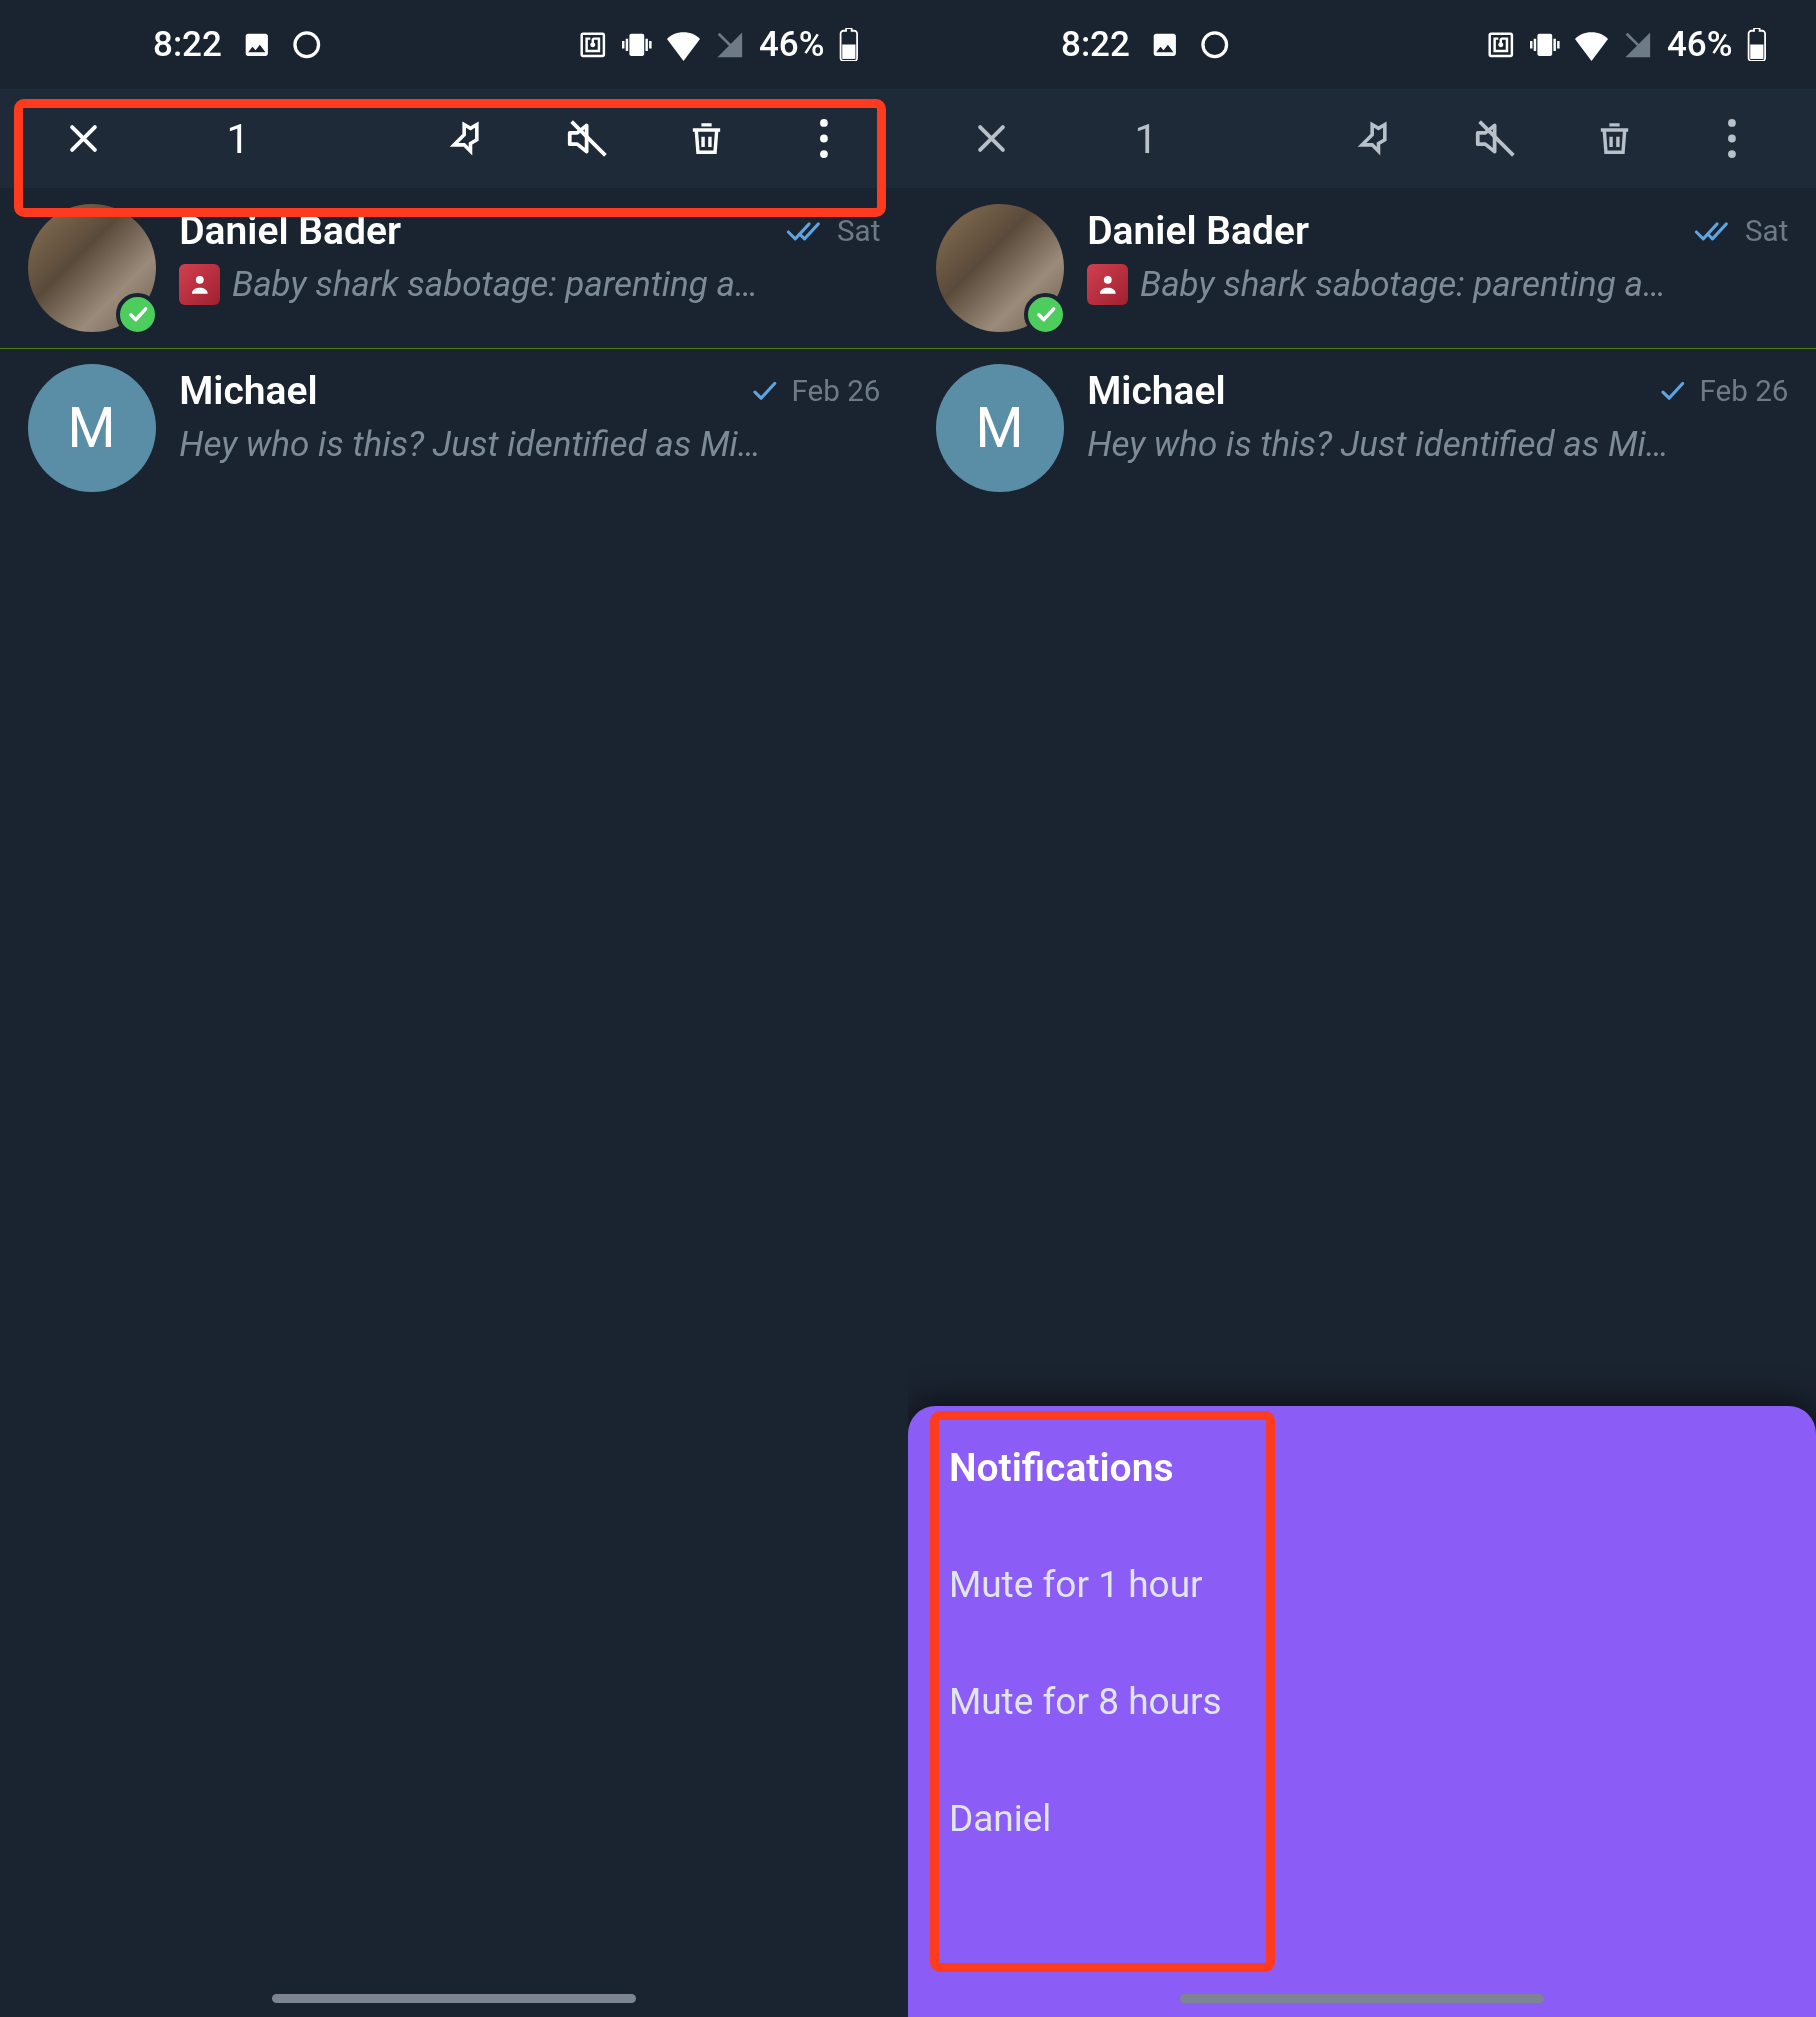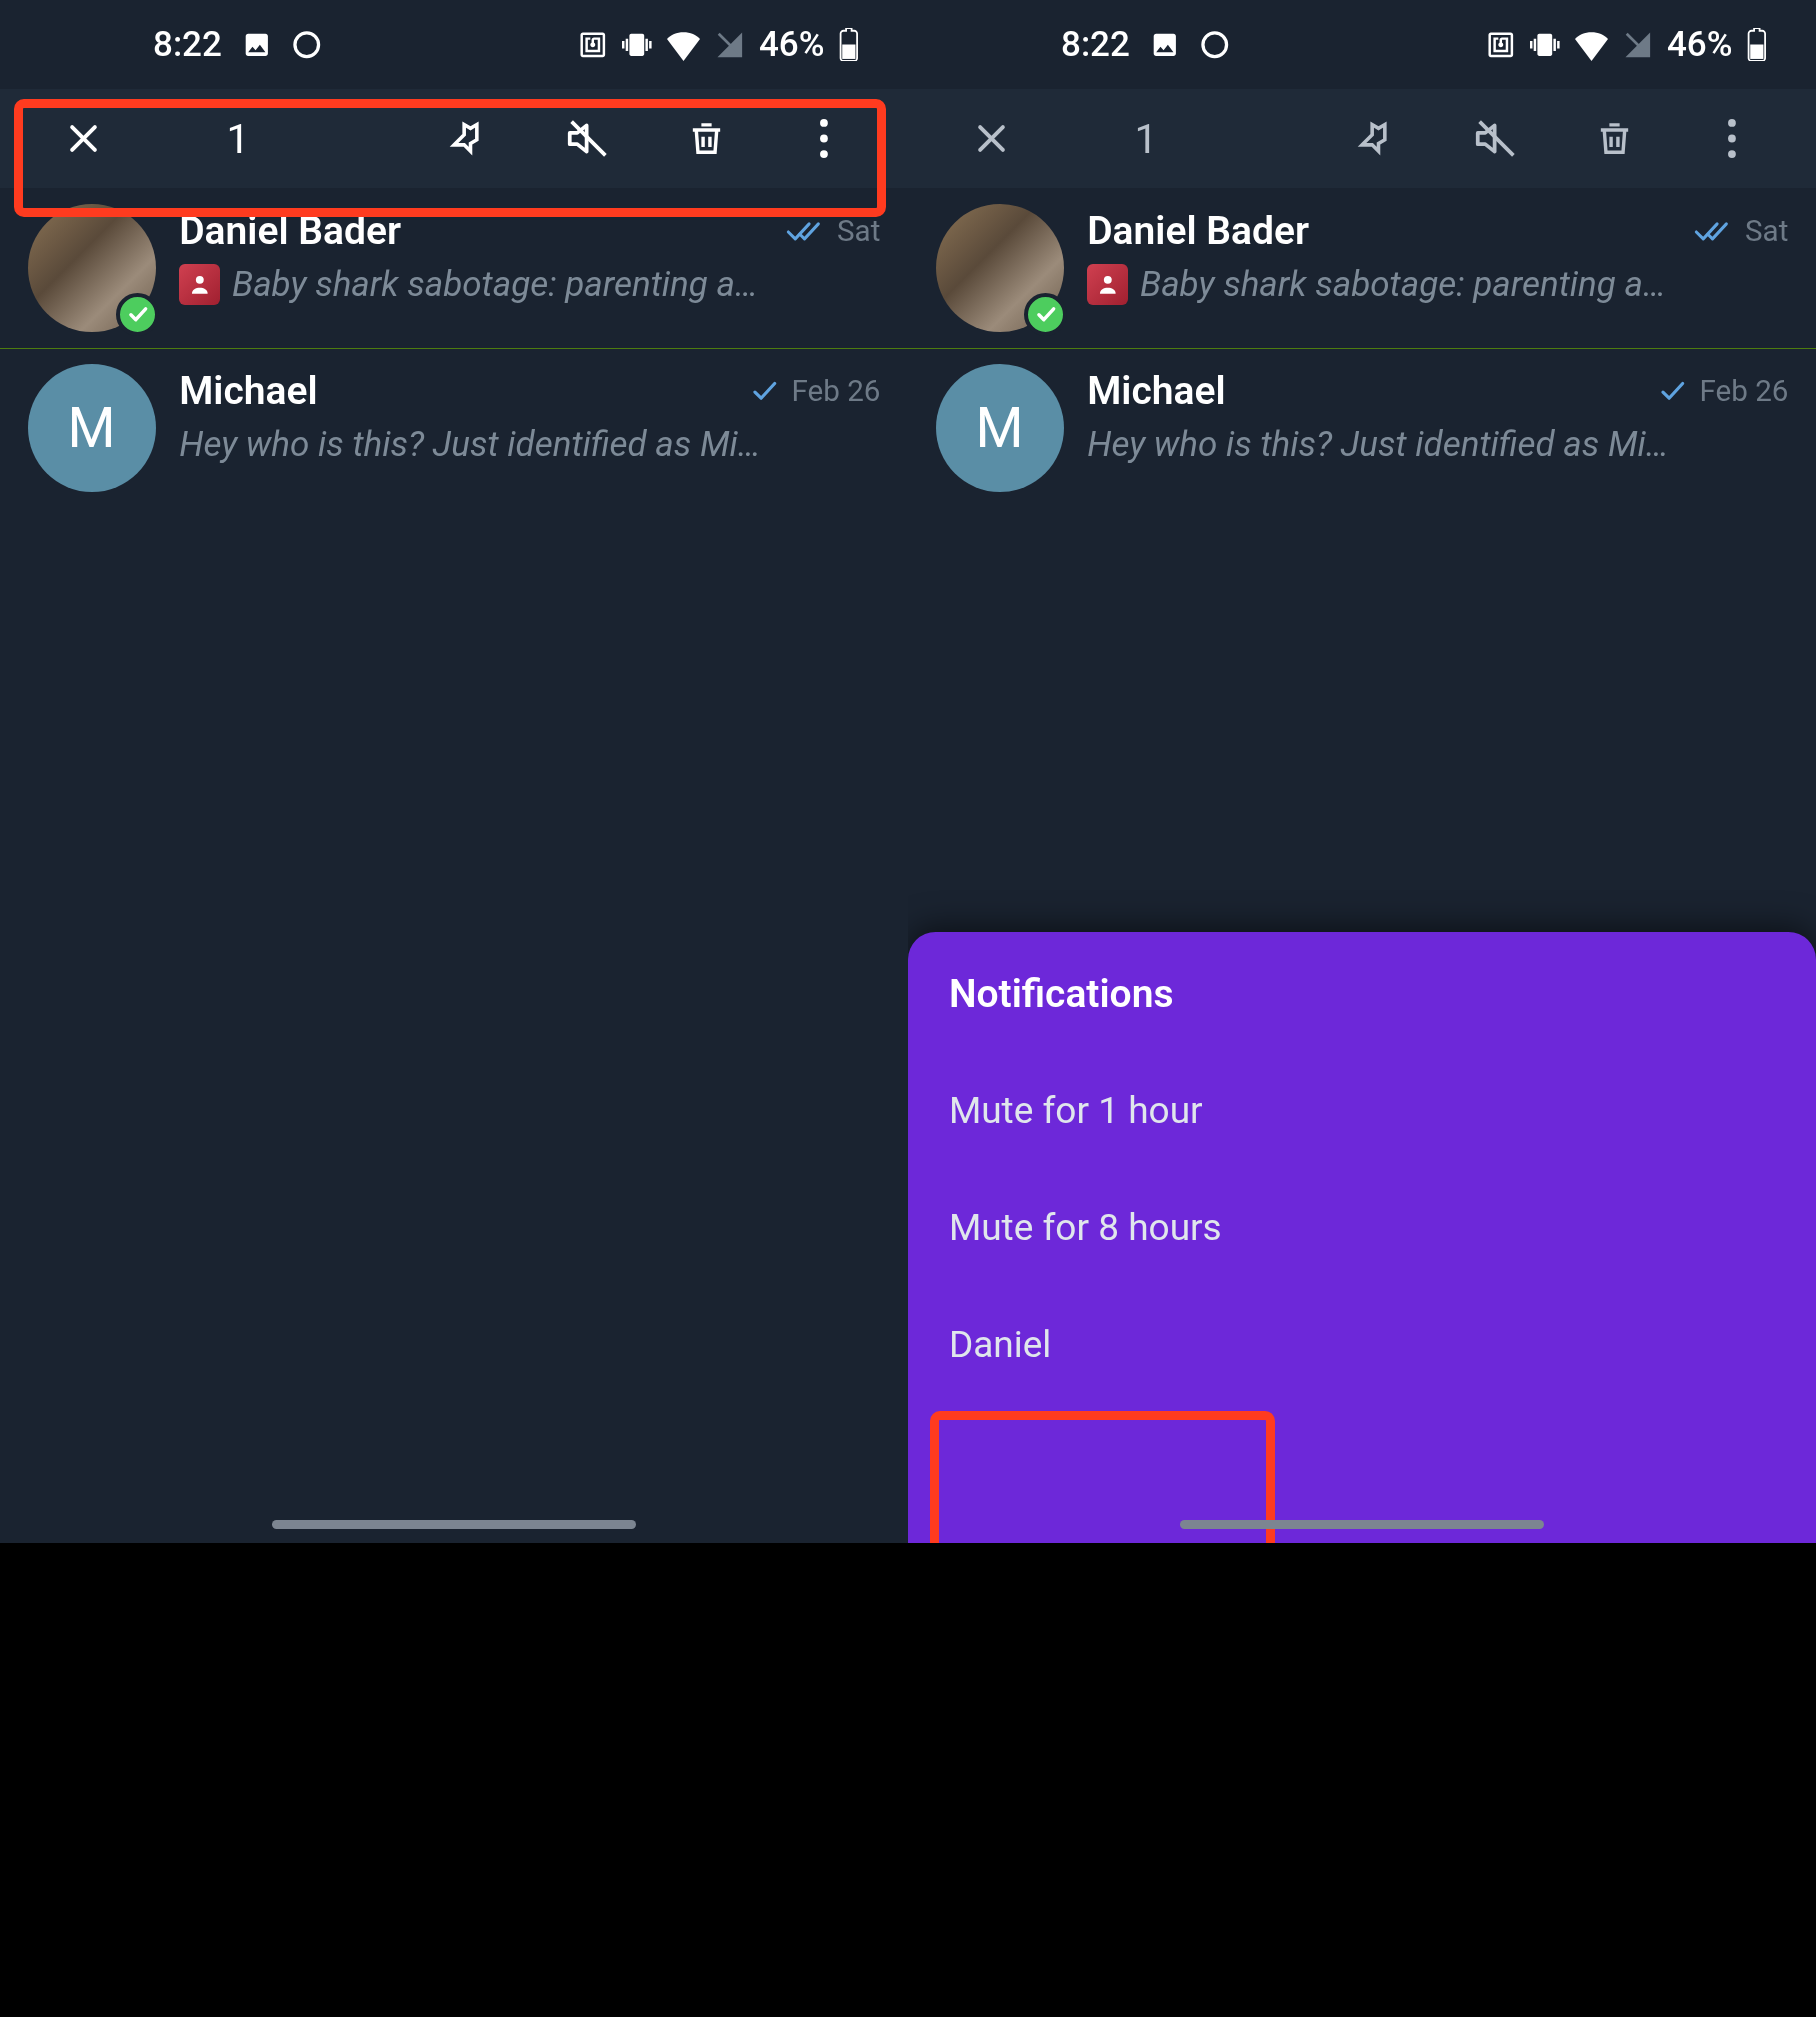--- a/index.html
+++ b/index.html
@@ -5,21 +5,21 @@
   * { box-sizing: border-box; margin: 0; padding: 0; }
   html, body { width: 1816px; height: 2017px; }
   body {
     display: flex;
     font-family: Roboto, -apple-system, Helvetica, Arial, sans-serif;
     background: #000;
     color: #fff;
   }
   .screen {
     width: 908px;
-    height: 1543px;
+    height: 2017px;
     background: #1a2330;
     position: relative;
     overflow: hidden;
   }
 
   
   .status-bar {
     height: 89px;
     display: flex;
     align-items: center;
@@ -89,21 +89,21 @@
     position: absolute;
     border: 9.9px solid #ff3b1f;
     border-radius: 9.9px;
     pointer-events: none;
   }
 
   
   .sheet {
     position: absolute;
     left: 0; right: 0; bottom: 0;
-    background: #6d28d9;
+    background: #8b5cf6;
     border-top-left-radius: 27.6px;
     border-top-right-radius: 27.6px;
     padding: 29.6px 37px 31.5px 37px;
     box-shadow: 0 -5.9px 29.6px rgba(0,0,0,.5);
   }
   .sheet-title { font-size: 39px; font-weight: 600; color:#fff; padding: 9.9px 3.9px 35px 3.9px;}
   .sheet-item  { font-size: 37px; color:#e0e6ec; padding: 37px 3.9px; }
 
   
   .navline {

